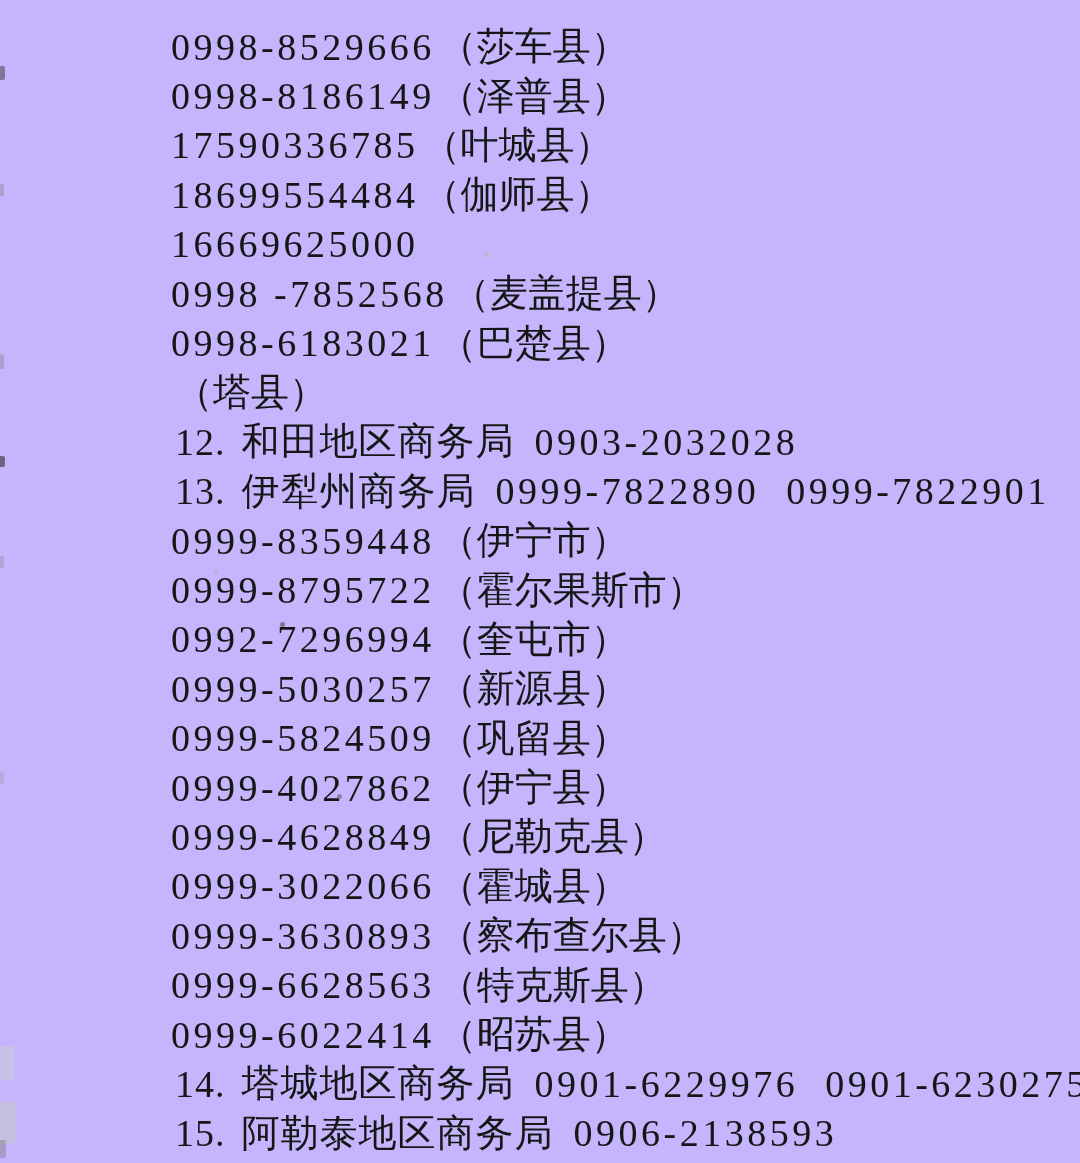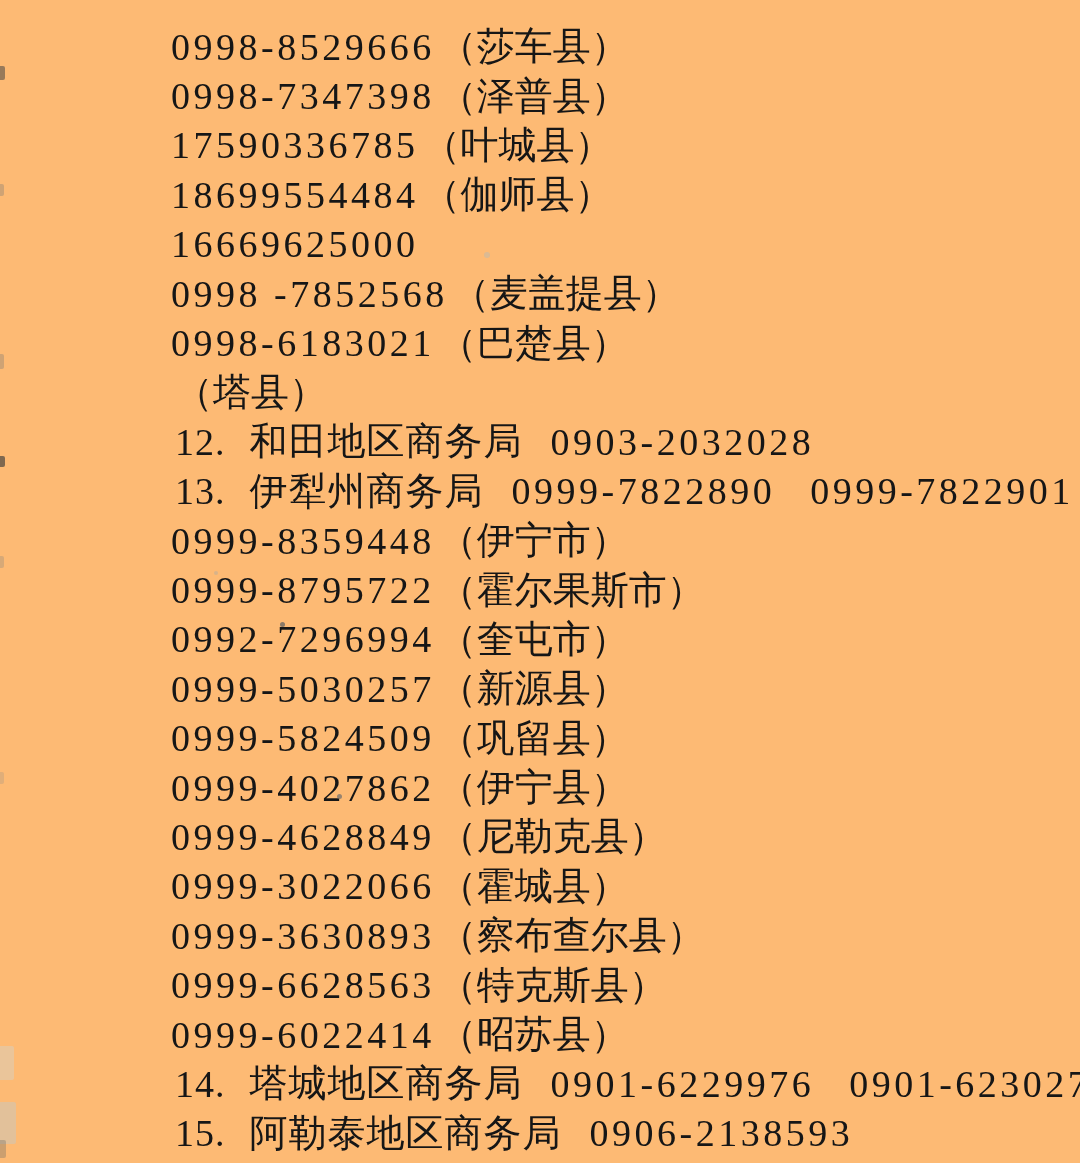--- a/index.html
+++ b/index.html
@@ -11,40 +11,39 @@
   }
   body {
     background: #fdfdfc;
     font-family: "Liberation Serif", "DejaVu Serif", serif;
     color: #161616;
   }
   .page {
     position: relative;
     width: 1080px;
     height: 1163px;
-    background: #fdba74;
+    background: #c4b5fd;
   }
   .doc {
     position: absolute;
     top: 0;
     left: 0;
     right: 0;
     padding-top: 22px;
   }
   .line {
     display: flex;
     align-items: center;
     height: 49.4px;
     padding-left: 171px;
     white-space: pre;
     font-size: 38px;
   }
   .line.item {
     padding-left: 175px;
-    gap: 8px;
   }
   .phone {
     letter-spacing: 3.5px;
   }
   .area {
     margin-left: 4px;
   }
   .num {
     margin-right: 16px;
     letter-spacing: 1px;
@@ -68,21 +67,21 @@
     position: absolute;
     border-radius: 50%;
   }
 </style>
 </head>
 <body>
 
 <div class="page">
   <div class="doc" id="doc">
       <div class="line detail"><span class="phone">0998-8529666</span><span class="area">（莎车县）</span></div>
-      <div class="line detail"><span class="phone">0998-7347398</span><span class="area">（泽普县）</span></div>
+      <div class="line detail"><span class="phone">0998-8186149</span><span class="area">（泽普县）</span></div>
       <div class="line detail"><span class="phone">17590336785</span><span class="area">（叶城县）</span></div>
       <div class="line detail"><span class="phone">18699554484</span><span class="area">（伽师县）</span></div>
       <div class="line detail"><span class="phone">16669625000</span></div>
       <div class="line detail"><span class="phone">0998 -7852568</span><span class="area">（麦盖提县）</span></div>
       <div class="line detail"><span class="phone">0998-6183021</span><span class="area">（巴楚县）</span></div>
       <div class="line detail"><span class="area">（塔县）</span></div>
       <div class="line item"><span class="num">12.</span><span class="bureau">和田地区商务局</span><span class="phone item-phone">0903-2032028</span></div>
       <div class="line item"><span class="num">13.</span><span class="bureau">伊犁州商务局</span><span class="phone item-phone">0999-7822890</span><span class="phone item-phone">0999-7822901</span></div>
       <div class="line detail"><span class="phone">0999-8359448</span><span class="area">（伊宁市）</span></div>
       <div class="line detail"><span class="phone">0999-8795722</span><span class="area">（霍尔果斯市）</span></div>

